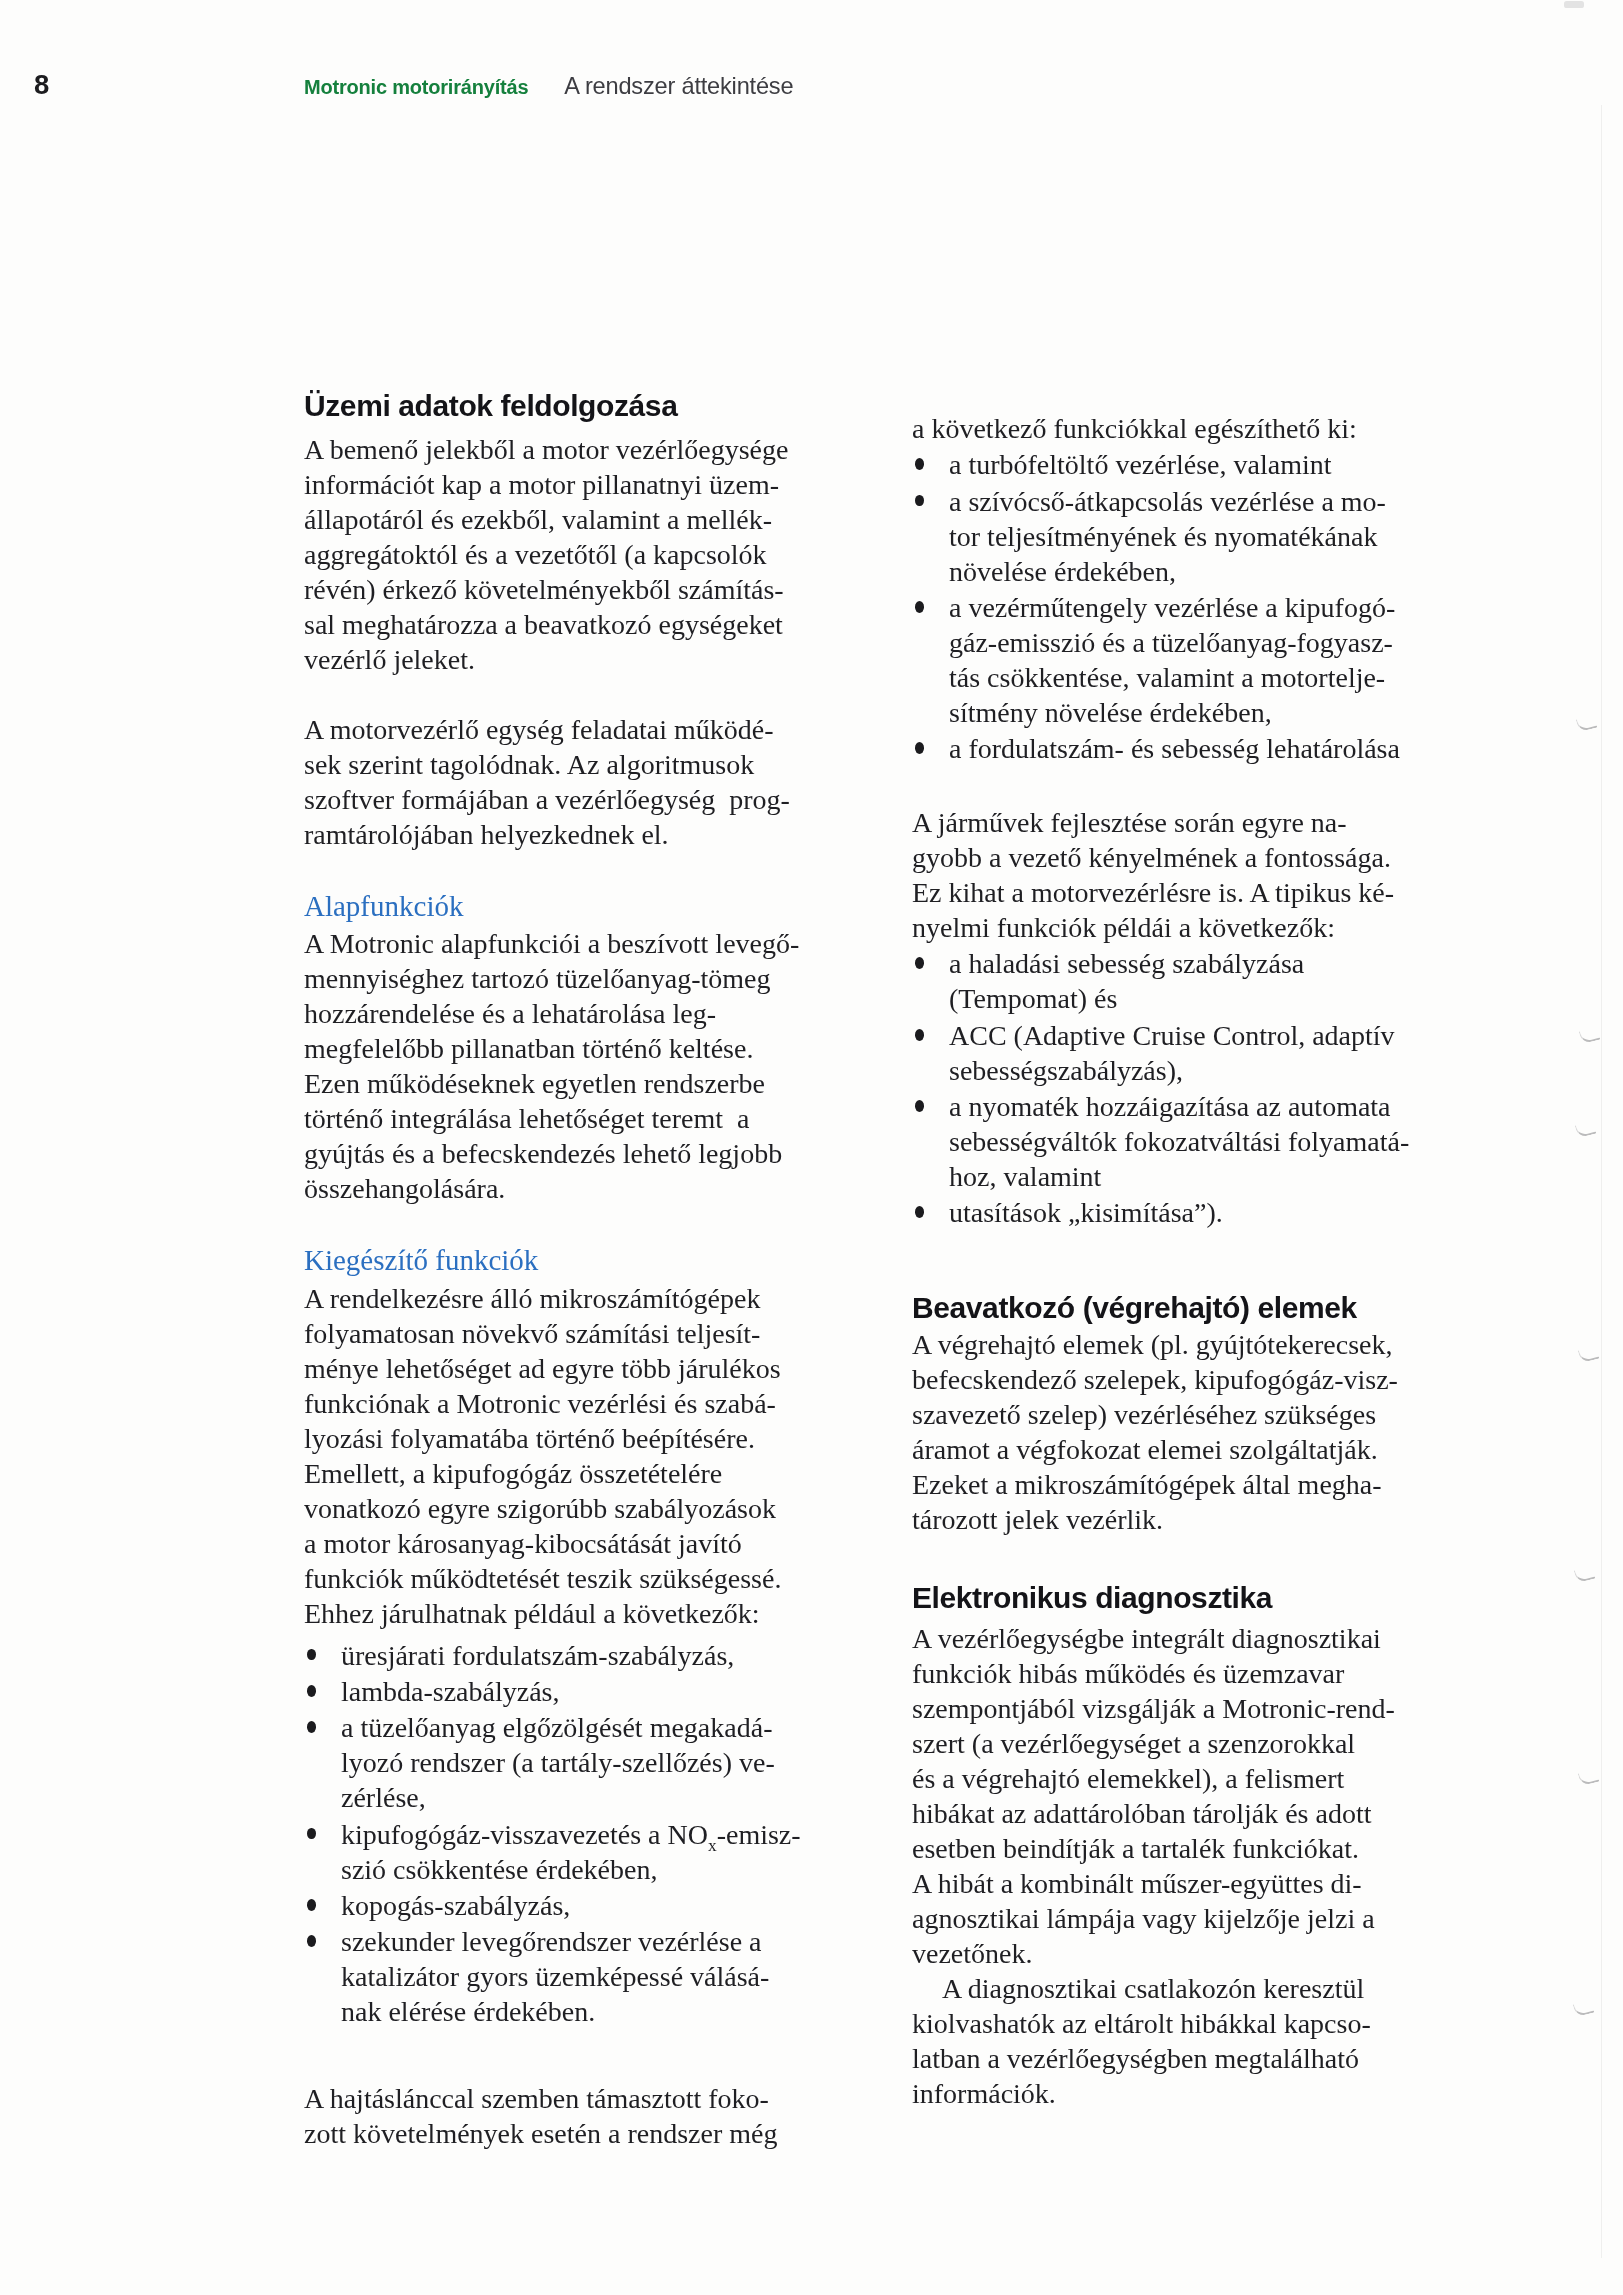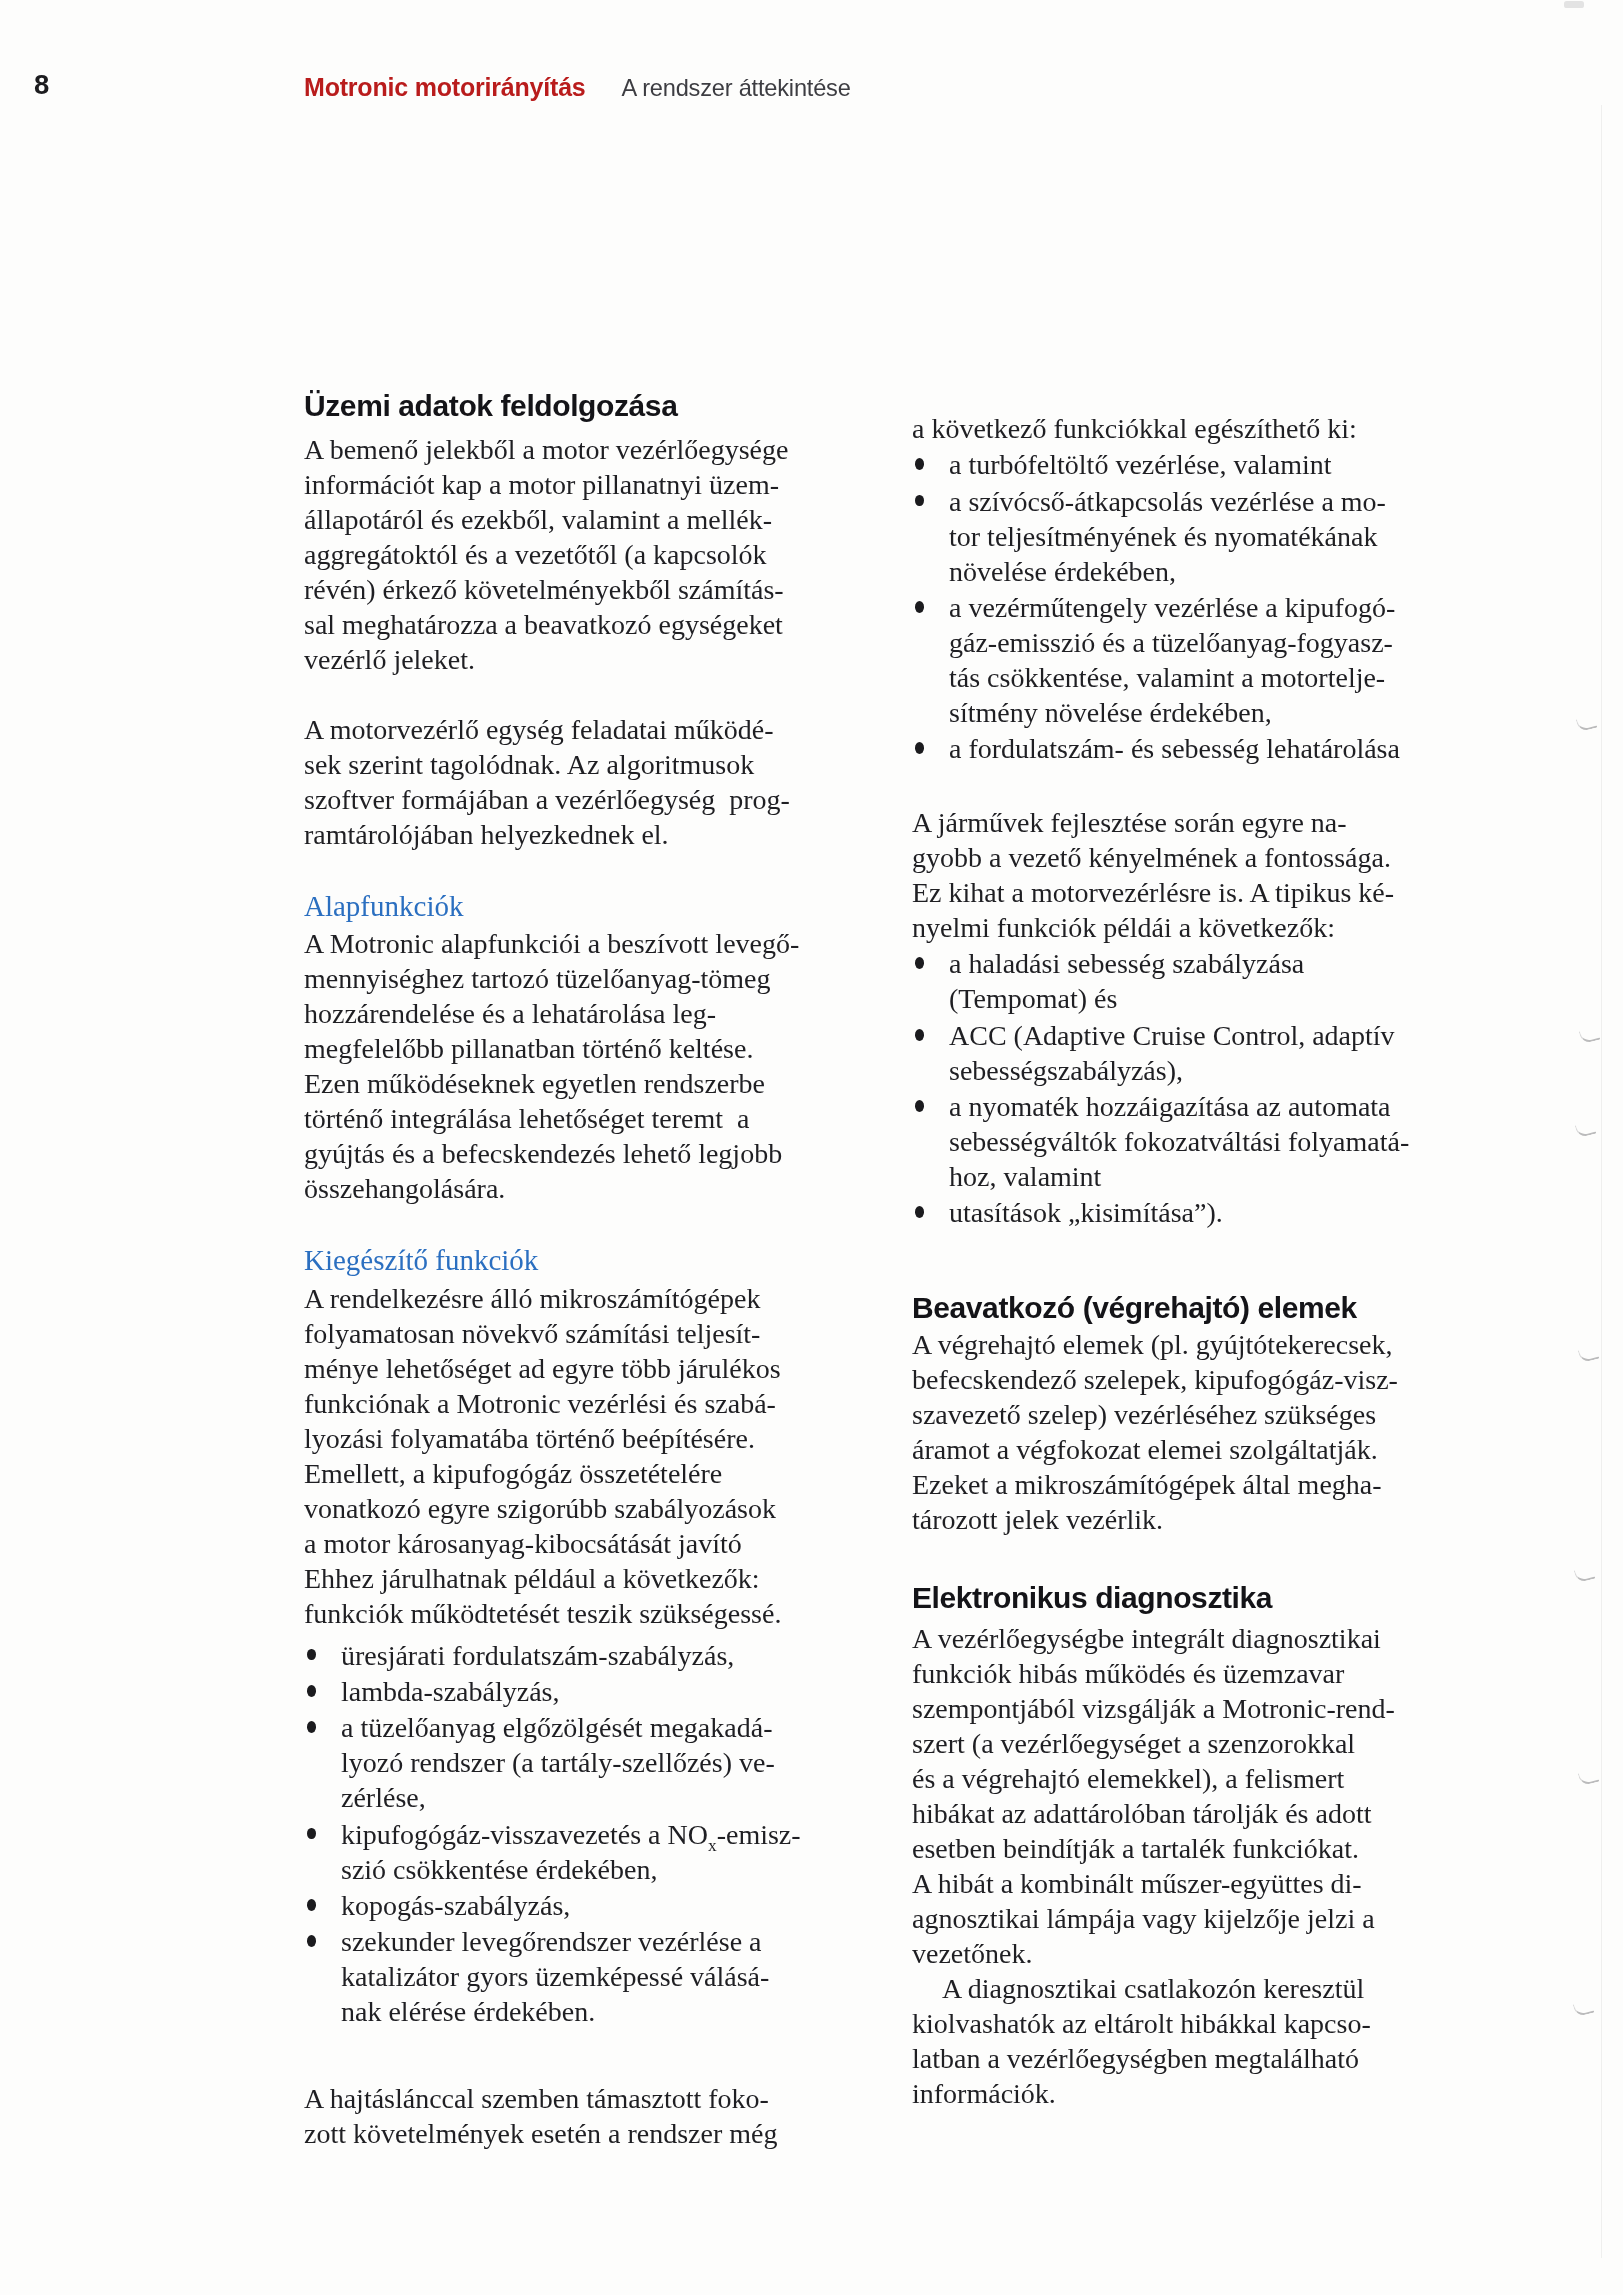--- a/index.html
+++ b/index.html
@@ -6,21 +6,21 @@
   .page{
     position:relative;width:1623px;height:2295px;background:#fdfdfc;overflow:hidden;
     font-family:"Liberation Serif",serif;color:#1f1f23;
   }
   .pagenum{
     position:absolute;left:34px;top:69px;
     font-family:"Liberation Sans",sans-serif;font-weight:bold;font-size:27.5px;color:#1c1c1f;
   }
   .header{position:absolute;left:304px;top:73px;white-space:nowrap;}
   .header .ht{
-    font-family:"Liberation Sans",sans-serif;font-weight:bold;font-size:25px;color:#b91c1c;
+    font-family:"Liberation Sans",sans-serif;font-weight:bold;font-size:20px;color:#15803d;
     letter-spacing:-0.2px;
   }
   .header .hs{
     font-family:"Liberation Sans",sans-serif;font-weight:400;font-size:23.6px;color:#3d3d42;
     margin-left:36px;letter-spacing:-0.2px;
   }
   .col{position:absolute;}
   #left-col{left:304px;top:387px;width:553px;}
   #right-col{left:912px;top:411px;width:576px;}
   .h2{
@@ -95,22 +95,22 @@
       <div class="h3" style="margin-top: 37px;">Kiegészítő funkciók</div>
       <div class="para" style="margin-top: 2.6px;">
         <div class="line">A rendelkezésre álló mikroszámítógépek</div>
         <div class="line">folyamatosan növekvő számítási teljesít-</div>
         <div class="line">ménye lehetőséget ad egyre több járulékos</div>
         <div class="line">funkciónak a Motronic vezérlési és szabá-</div>
         <div class="line">lyozási folyamatába történő beépítésére.</div>
         <div class="line">Emellett, a kipufogógáz összetételére</div>
         <div class="line">vonatkozó egyre szigorúbb szabályozások</div>
         <div class="line">a motor károsanyag-kibocsátását javító</div>
+        <div class="line">funkciók működtetését teszik szükségessé.</div>
         <div class="line">Ehhez járulhatnak például a következők:</div>
-        <div class="line">funkciók működtetését teszik szükségessé.</div>
       </div>
       <div class="bullets" style="margin-top: 7px;">
         <div class="bullet-item">
           <span class="dot"></span>
           <div class="line">üresjárati fordulatszám-szabályzás,</div>
         </div>
         <div class="bullet-item">
           <span class="dot"></span>
           <div class="line">lambda-szabályzás,</div>
         </div>

